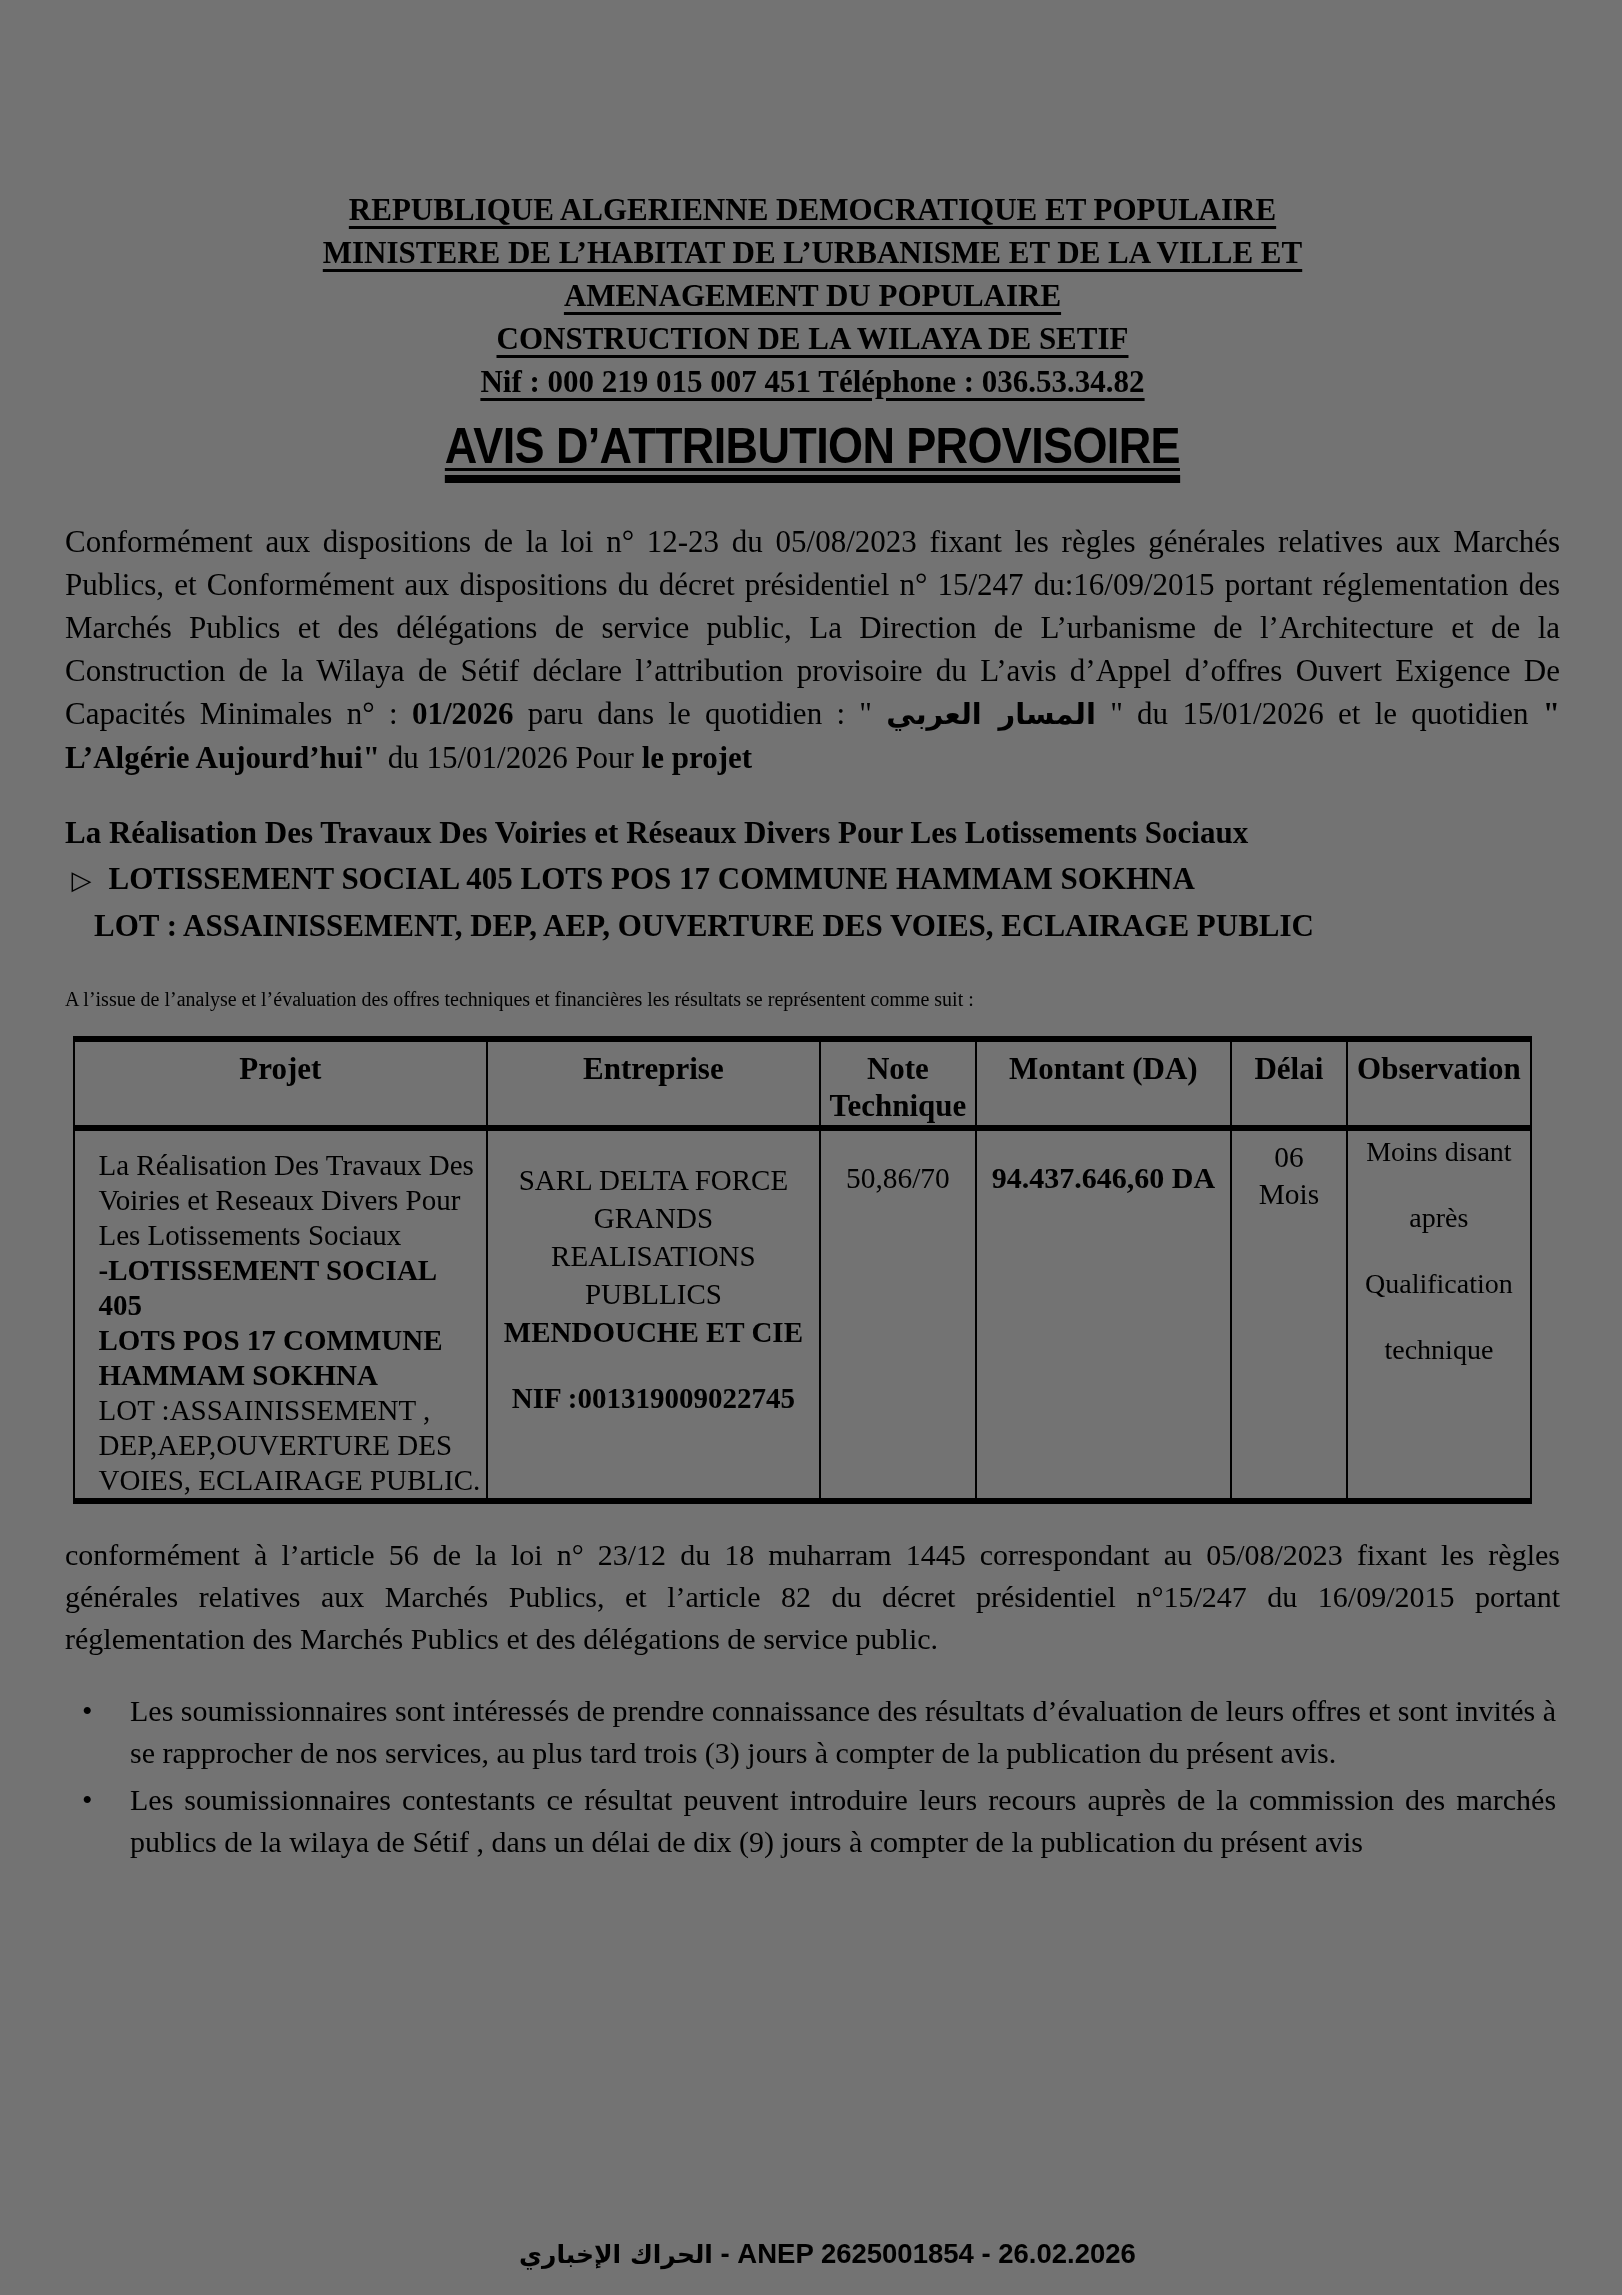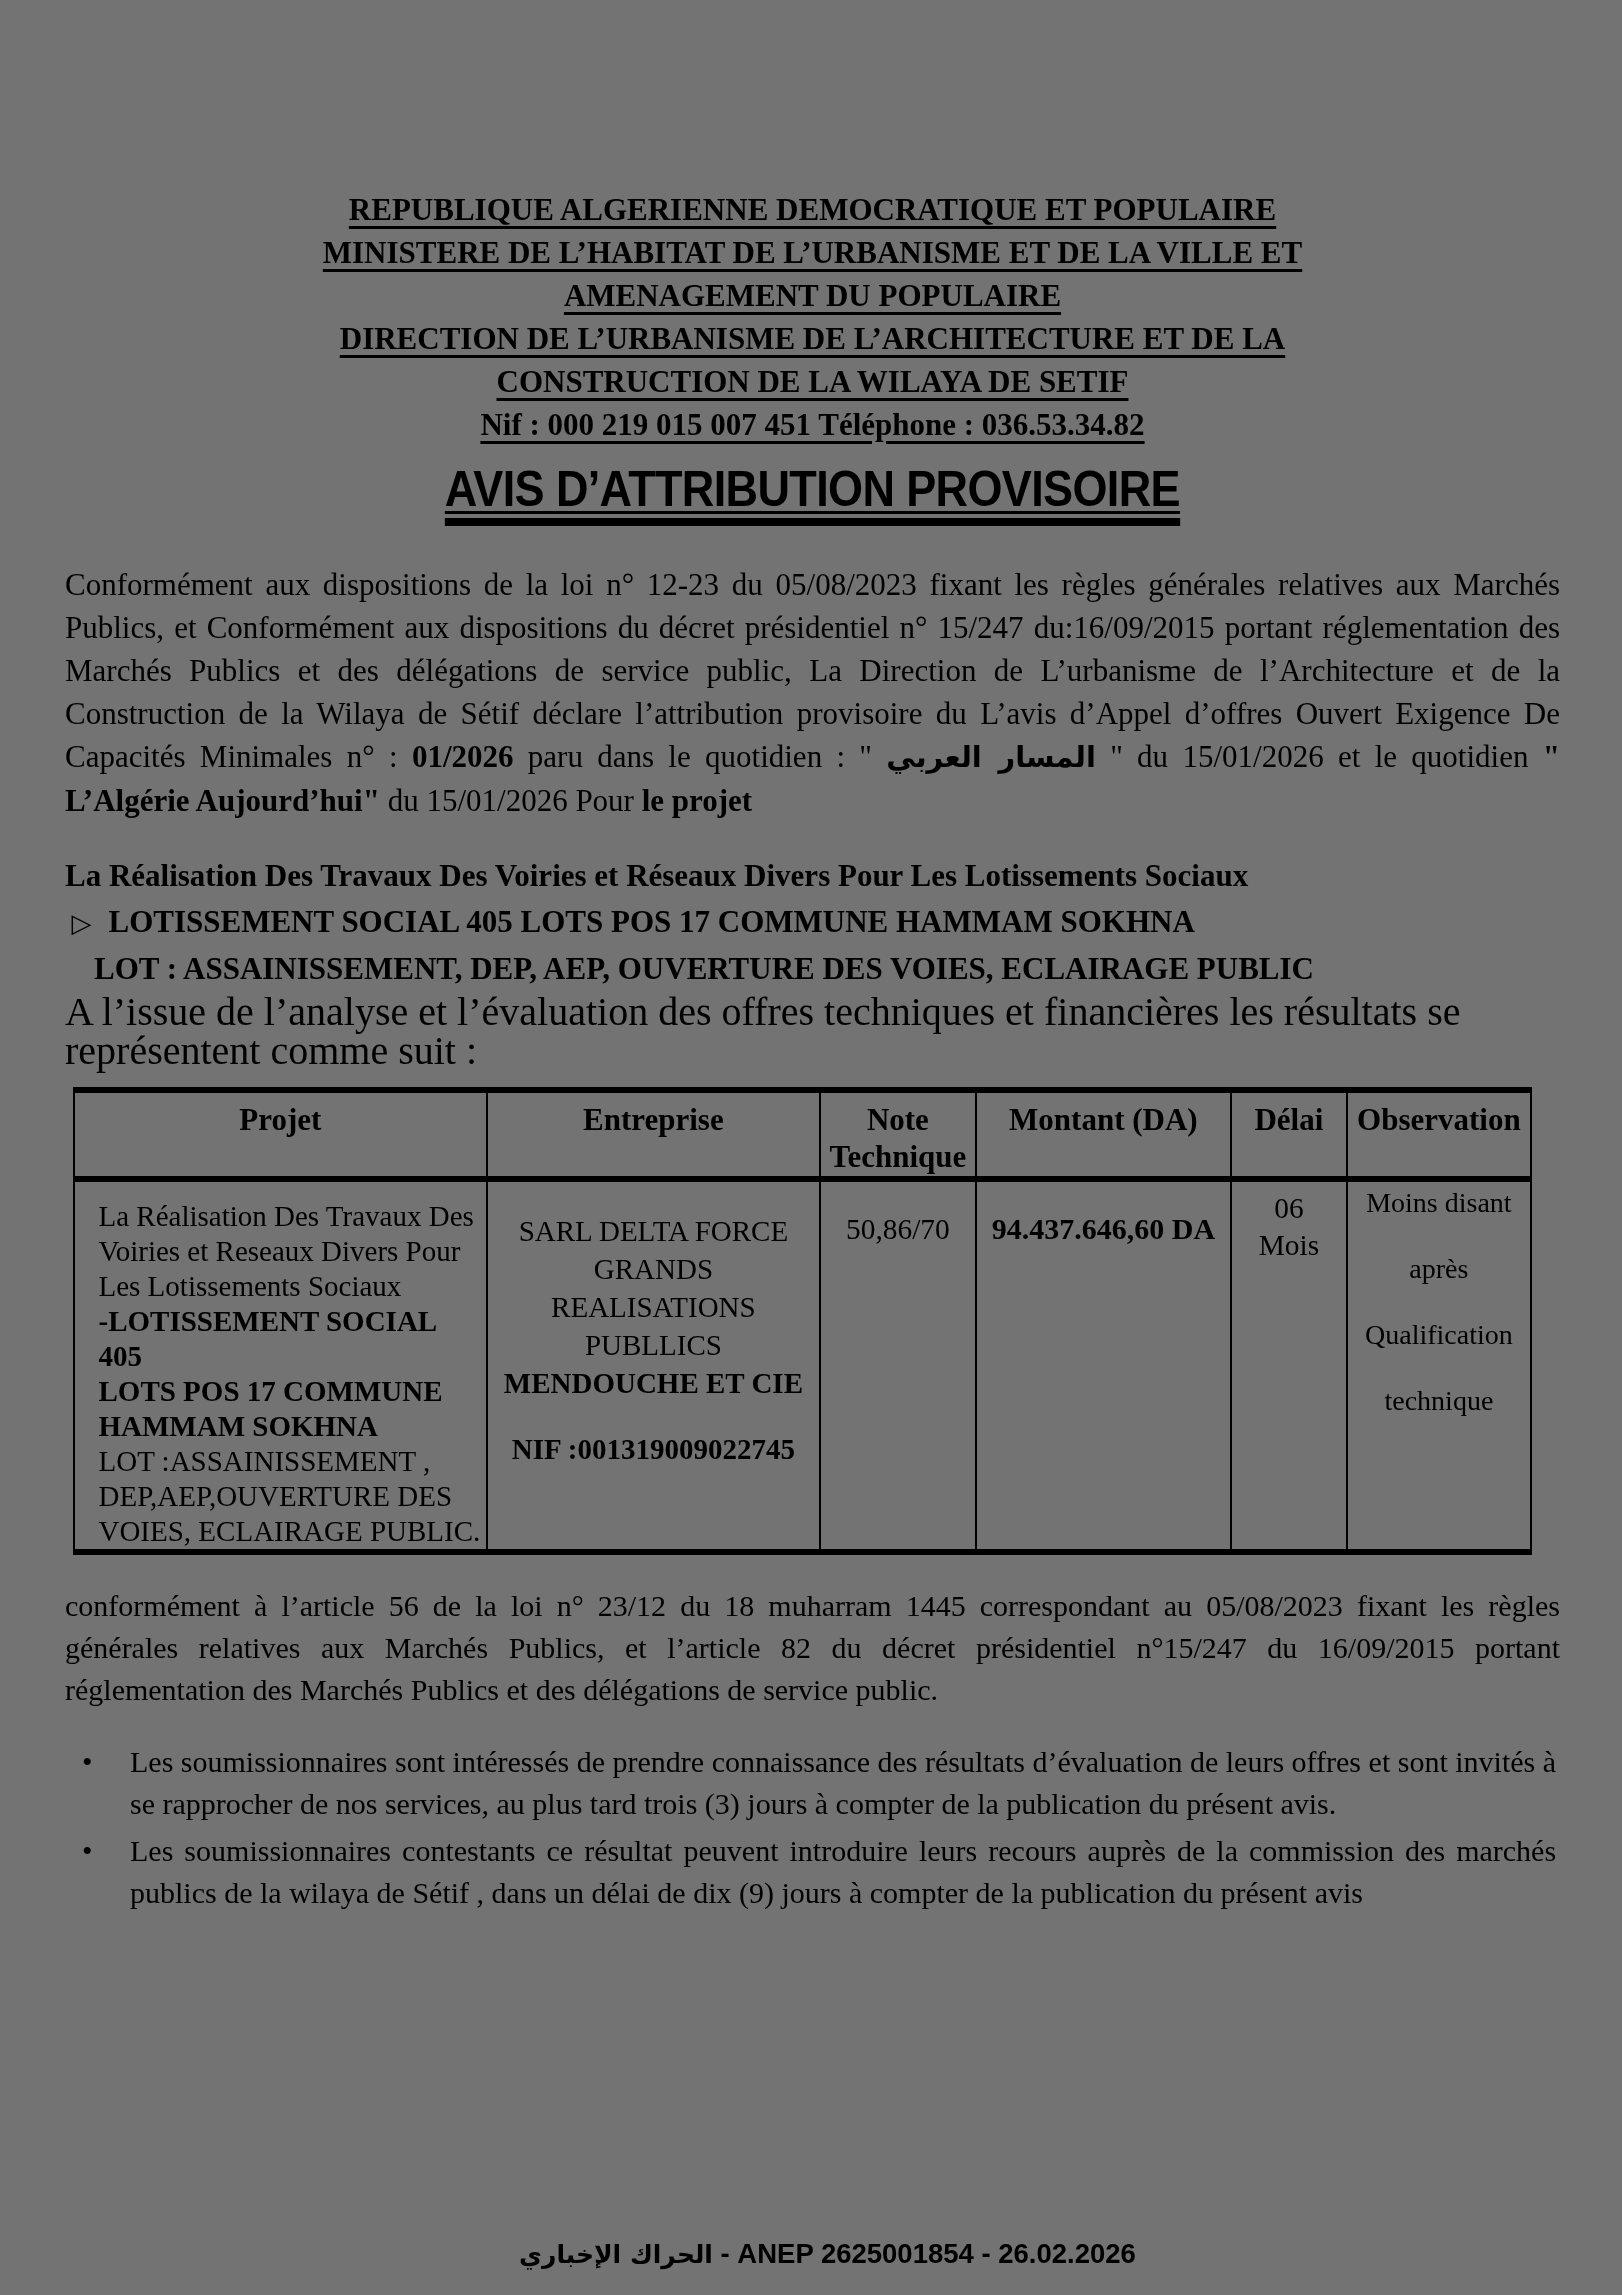--- a/index.html
+++ b/index.html
@@ -36,21 +36,21 @@
   .p1 { margin-top:37px; text-align:justify; font-size:31px; line-height:43px; }
   .b { font-weight:bold; }
   .ar { font-family:"DejaVu Sans", sans-serif; font-size:29px; font-weight:bold; }
 
   .proj { margin-top:25px; font-weight:bold; font-size:31px; line-height:46px; }
   .proj-line2 { display:flex; align-items:baseline; }
   .arrow-ic { font-family:"DejaVu Sans", sans-serif; font-size:26px; font-weight:normal;
               margin:0 17px 0 6.5px; }
   .proj-line3 { margin-left:29px; }
 
-  .results-intro { font-size:40px; line-height:39px; }
+  .results-intro { margin-top:31px; font-size:20px; line-height:39px; }
 
   
   table.res { margin-top:17px; margin-left:7.9px; border-collapse:collapse;
               width:1458px; table-layout:fixed;
               border:2.6px solid #000; border-top:6.5px solid #000; border-bottom:6.5px solid #000; }
   table.res th { border:2.6px solid #000; border-bottom:6.5px solid #000;
                  font-size:31px; line-height:37px; font-weight:bold; text-align:center;
                  vertical-align:top; padding-top:7.9px; height:65px; white-space:pre-line; }
   table.res td { border:2.6px solid #000; vertical-align:top; height:366px;
                  box-sizing:border-box; }
@@ -78,21 +78,20 @@
 </head>
 <body>
 
 <div class="page">
   <div class="content">
 
     <div class="doc-header">
       <span class="hline"><span class="u">REPUBLIQUE ALGERIENNE DEMOCRATIQUE ET POPULAIRE</span></span>
       <span class="hline"><span class="u">MINISTERE DE L’HABITAT DE L’URBANISME ET DE LA VILLE ET</span></span>
       <span class="hline"><span class="u">AMENAGEMENT DU POPULAIRE</span></span>
-      <span class="hline"><span class="u">DIRECTION DE L’URBANISME DE L’ARCHITECTURE ET DE LA</span></span>
       <span class="hline"><span class="u">CONSTRUCTION DE LA WILAYA DE SETIF</span></span>
       <span class="hline"><span class="u">Nif : 000 219 015 007 451 Téléphone : 036.53.34.82</span></span>
     </div>
 
     <div class="title-wrap">
       <span class="title-text">AVIS D’ATTRIBUTION  PROVISOIRE</span>
     </div>
 
     <p class="p1"><span>Conformément aux dispositions de la loi n° 12-23 du 05/08/2023 fixant les règles générales relatives aux Marchés Publics, et Conformément aux dispositions du décret présidentiel n° 15/247 du:16/09/2015 portant réglementation des Marchés Publics et des délégations de service public, La Direction de L’urbanisme de l’Architecture et de la Construction de la Wilaya de Sétif déclare l’attribution provisoire du L’avis d’Appel d’offres Ouvert Exigence De Capacités Minimales  n° : </span><span class="b">01/2026</span><span> paru dans le quotidien  : " </span><span class="ar">المسار العربي</span><span> " du 15/01/2026 et  le quotidien </span><span class="b">" L’Algérie Aujourd’hui"</span><span> du 15/01/2026 Pour </span><span class="b">le projet</span></p>
 

